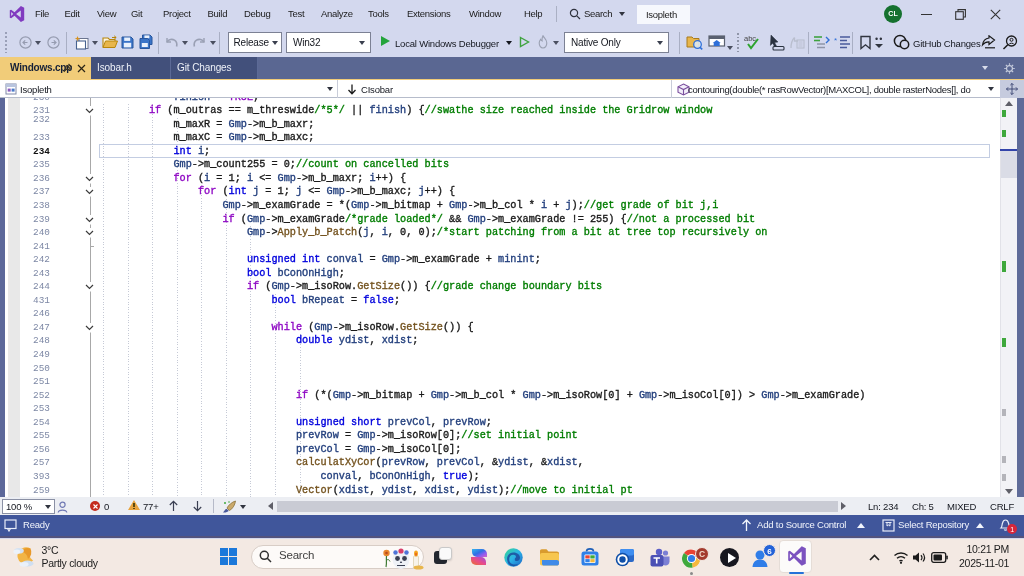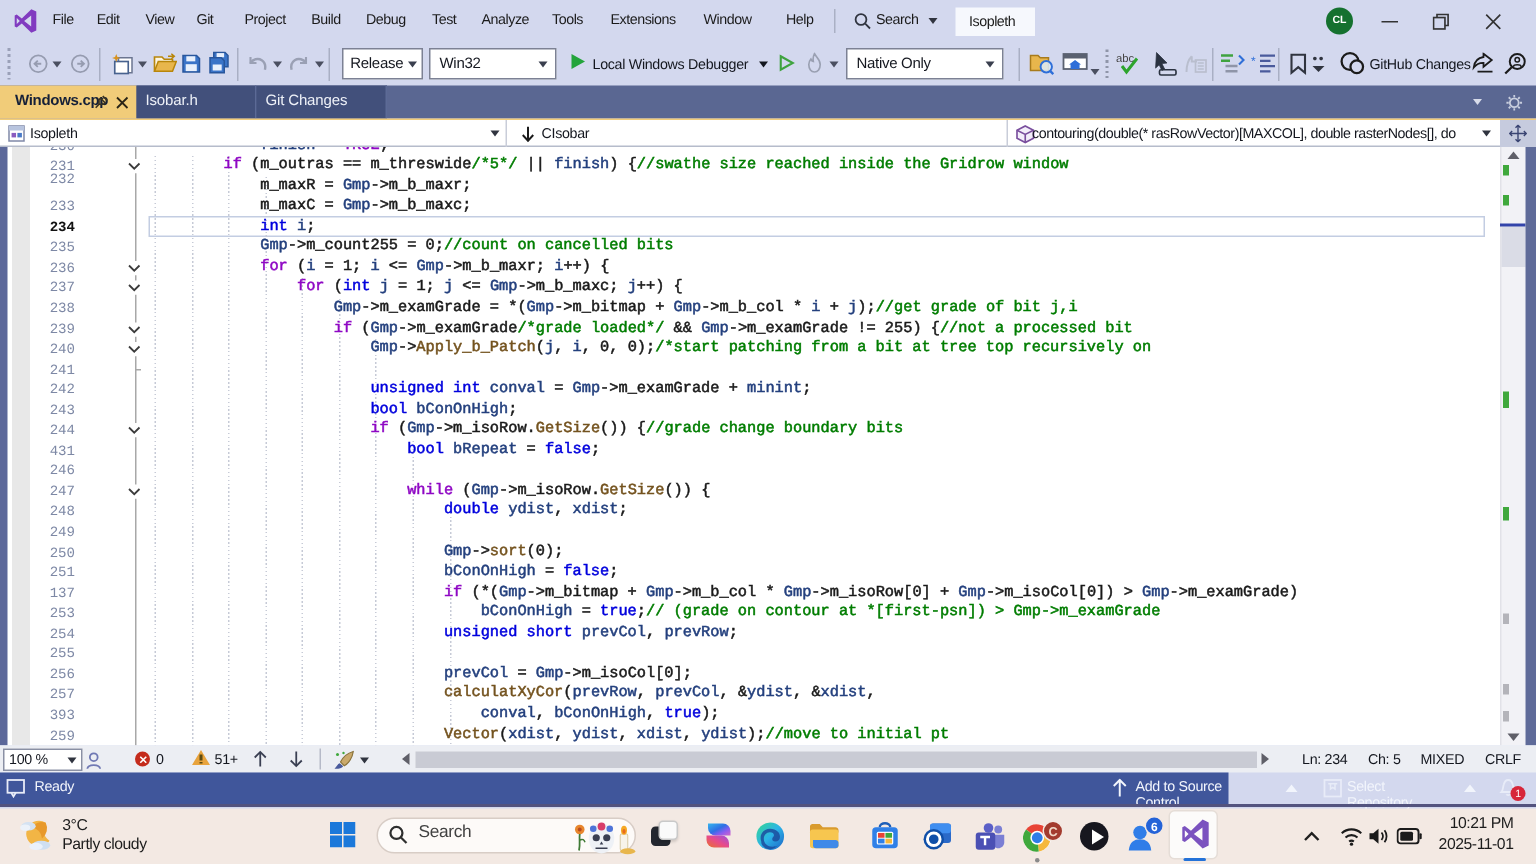--- a/index.html
+++ b/index.html
@@ -21,21 +21,21 @@
 
 #editor{left:0;top:98px;width:1024px;height:399px;background:#fff;overflow:hidden}
 .cl{position:absolute;left:100px;white-space:pre;font-family:"Liberation Mono",monospace;font-size:10.21px;line-height:13.55px;-webkit-text-stroke:0.35px currentColor}
 .ln{position:absolute;left:18px;width:32px;text-align:right;font-family:"Liberation Mono",monospace;font-size:9.4px;line-height:13.55px;color:#7d88a5}
 .ln.cur{color:#111;font-weight:bold}
 .ig{position:absolute;width:1px;background-image:repeating-linear-gradient(to bottom,#c6cad6 0,#c6cad6 1px,transparent 1px,transparent 2.6px)}
 .chev{position:absolute;left:85px;width:9px;height:13.55px}
 .mark{position:absolute;left:1001.5px;width:4.5px}
 
 #bstrip{left:0;top:497px;width:1024px;height:18.3px;background:#eceef3;font-size:9.5px;letter-spacing:-0.2px;color:#14171f}
-#statusbar{left:0;top:515.3px;width:819px;height:20.4px;background:#40569b;color:#f2f5fc;font-size:9.5px;letter-spacing:-0.2px}
+#statusbar{left:0;top:515.3px;width:1024px;height:20.4px;background:#40569b;color:#f2f5fc;font-size:9.5px;letter-spacing:-0.2px}
 #darkband{left:0;top:535.7px;width:1024px;height:2.8px;background:#53537e}
 #taskbar{left:0;top:538.5px;width:1024px;height:37.5px;background:#f3e9e3}
 .tbt{position:absolute;font-size:10.5px;letter-spacing:-0.3px;color:#1c1c1c;white-space:nowrap}
 </style></head>
 <body>
 <div id="titlebar" class="abs">
 <svg class="abs" style="left:8px;top:5px" width="18" height="18" viewBox="0 0 100 100">
 <path fill="#813bc0" fill-rule="evenodd" d="M71.6 6.2 L36.3 40.4 L17.5 25.7 L10 29.3 L10 70.7 L17.5 74.3 L36.3 59.6 L71.6 93.8 L90 84.8 L90 15.2 Z M29 50 L17.6 61.5 L17.6 38.5 Z M45 50 L71 30 L71 70 Z"></path>
     </svg>
 <div class="abs menu" style="left:35px">File</div>
@@ -311,21 +311,21 @@
 <div class="ln" style="top:155.15px">242</div>
 <div class="ln" style="top:168.70px">243</div>
 <div class="ln" style="top:182.25px">244</div>
 <div class="ln" style="top:195.80px">431</div>
 <div class="ln" style="top:209.35px">246</div>
 <div class="ln" style="top:222.90px">247</div>
 <div class="ln" style="top:236.45px">248</div>
 <div class="ln" style="top:250.00px">249</div>
 <div class="ln" style="top:263.55px">250</div>
 <div class="ln" style="top:277.10px">251</div>
-<div class="ln" style="top:290.65px">137</div>
+<div class="ln" style="top:290.65px">252</div>
 <div class="ln" style="top:304.20px">253</div>
 <div class="ln" style="top:317.75px">254</div>
 <div class="ln" style="top:331.30px">255</div>
 <div class="ln" style="top:344.85px">256</div>
 <div class="ln" style="top:358.40px">257</div>
 <div class="ln" style="top:371.95px">393</div>
 <div class="ln" style="top:385.50px">259</div>
 <div class="cl" style="top:-7.45px"><span style="color:#000">            </span><span style="color:#24407e">finish</span><span style="color:#1a1a1a"> = </span><span style="color:#8f08c4">TRUE</span><span style="color:#1a1a1a">;</span></div>
 <div class="cl" style="top:6.10px"><span style="color:#000">        </span><span style="color:#8f08c4">if</span><span style="color:#1a1a1a"> (m_outras == m_threswide</span><span style="color:#007d00">/*5*/</span><span style="color:#1a1a1a"> || </span><span style="color:#24407e">finish</span><span style="color:#1a1a1a">) {</span><span style="color:#007d00">//swathe size reached inside the Gridrow window</span></div>
 <div class="cl" style="top:19.65px"><span style="color:#000">            </span><span style="color:#1a1a1a">m_maxR = </span><span style="color:#24407e">Gmp</span><span style="color:#1a1a1a">-&gt;m_b_maxr;</span></div>
@@ -336,25 +336,23 @@
 <div class="cl" style="top:87.40px"><span style="color:#000">                </span><span style="color:#8f08c4">for</span><span style="color:#1a1a1a"> (</span><span style="color:#0101dd">int</span><span style="color:#1a1a1a"> </span><span style="color:#24407e">j</span><span style="color:#1a1a1a"> = 1; </span><span style="color:#24407e">j</span><span style="color:#1a1a1a"> &lt;= </span><span style="color:#24407e">Gmp</span><span style="color:#1a1a1a">-&gt;m_b_maxc; </span><span style="color:#24407e">j</span><span style="color:#1a1a1a">++) {</span></div>
 <div class="cl" style="top:100.95px"><span style="color:#000">                    </span><span style="color:#24407e">Gmp</span><span style="color:#1a1a1a">-&gt;m_examGrade = *(</span><span style="color:#24407e">Gmp</span><span style="color:#1a1a1a">-&gt;m_bitmap + </span><span style="color:#24407e">Gmp</span><span style="color:#1a1a1a">-&gt;m_b_col * </span><span style="color:#24407e">i</span><span style="color:#1a1a1a"> + </span><span style="color:#24407e">j</span><span style="color:#1a1a1a">);</span><span style="color:#007d00">//get grade of bit j,i</span></div>
 <div class="cl" style="top:114.50px"><span style="color:#000">                    </span><span style="color:#8f08c4">if</span><span style="color:#1a1a1a"> (</span><span style="color:#24407e">Gmp</span><span style="color:#1a1a1a">-&gt;m_examGrade</span><span style="color:#007d00">/*grade loaded*/</span><span style="color:#1a1a1a"> &amp;&amp; </span><span style="color:#24407e">Gmp</span><span style="color:#1a1a1a">-&gt;m_examGrade != 255) {</span><span style="color:#007d00">//not a processed bit</span></div>
 <div class="cl" style="top:128.05px"><span style="color:#000">                        </span><span style="color:#24407e">Gmp</span><span style="color:#1a1a1a">-&gt;</span><span style="color:#74531f">Apply_b_Patch</span><span style="color:#1a1a1a">(</span><span style="color:#24407e">j</span><span style="color:#1a1a1a">, </span><span style="color:#24407e">i</span><span style="color:#1a1a1a">, 0, 0);</span><span style="color:#007d00">/*start patching from a bit at tree top recursively on</span></div>
 <div class="cl" style="top:155.15px"><span style="color:#000">                        </span><span style="color:#0101dd">unsigned</span><span style="color:#1a1a1a"> </span><span style="color:#0101dd">int</span><span style="color:#1a1a1a"> </span><span style="color:#24407e">conval</span><span style="color:#1a1a1a"> = </span><span style="color:#24407e">Gmp</span><span style="color:#1a1a1a">-&gt;m_examGrade + </span><span style="color:#24407e">minint</span><span style="color:#1a1a1a">;</span></div>
 <div class="cl" style="top:168.70px"><span style="color:#000">                        </span><span style="color:#0101dd">bool</span><span style="color:#1a1a1a"> </span><span style="color:#24407e">bConOnHigh</span><span style="color:#1a1a1a">;</span></div>
 <div class="cl" style="top:182.25px"><span style="color:#000">                        </span><span style="color:#8f08c4">if</span><span style="color:#1a1a1a"> (</span><span style="color:#24407e">Gmp</span><span style="color:#1a1a1a">-&gt;m_isoRow.</span><span style="color:#74531f">GetSize</span><span style="color:#1a1a1a">()) {</span><span style="color:#007d00">//grade change boundary bits</span></div>
 <div class="cl" style="top:195.80px"><span style="color:#000">                            </span><span style="color:#0101dd">bool</span><span style="color:#1a1a1a"> </span><span style="color:#24407e">bRepeat</span><span style="color:#1a1a1a"> = </span><span style="color:#0101dd">false</span><span style="color:#1a1a1a">;</span></div>
 <div class="cl" style="top:222.90px"><span style="color:#000">                            </span><span style="color:#8f08c4">while</span><span style="color:#1a1a1a"> (</span><span style="color:#24407e">Gmp</span><span style="color:#1a1a1a">-&gt;m_isoRow.</span><span style="color:#74531f">GetSize</span><span style="color:#1a1a1a">()) {</span></div>
 <div class="cl" style="top:236.45px"><span style="color:#000">                                </span><span style="color:#0101dd">double</span><span style="color:#1a1a1a"> </span><span style="color:#24407e">ydist</span><span style="color:#1a1a1a">, </span><span style="color:#24407e">xdist</span><span style="color:#1a1a1a">;</span></div>
-<div class="cl" style="top:263.55px"><span style="color:#000">                                </span><span style="color:#24407e">Gmp</span><span style="color:#1a1a1a">-&gt;</span><span style="color:#74531f">sort</span><span style="color:#1a1a1a">(0);</span></div>
-<div class="cl" style="top:277.10px"><span style="color:#000">                                </span><span style="color:#24407e">bConOnHigh</span><span style="color:#1a1a1a"> = </span><span style="color:#0101dd">false</span><span style="color:#1a1a1a">;</span></div>
 <div class="cl" style="top:290.65px"><span style="color:#000">                                </span><span style="color:#8f08c4">if</span><span style="color:#1a1a1a"> (*(</span><span style="color:#24407e">Gmp</span><span style="color:#1a1a1a">-&gt;m_bitmap + </span><span style="color:#24407e">Gmp</span><span style="color:#1a1a1a">-&gt;m_b_col * </span><span style="color:#24407e">Gmp</span><span style="color:#1a1a1a">-&gt;m_isoRow[0] + </span><span style="color:#24407e">Gmp</span><span style="color:#1a1a1a">-&gt;m_isoCol[0]) &gt; </span><span style="color:#24407e">Gmp</span><span style="color:#1a1a1a">-&gt;m_examGrade)</span></div>
-<div class="cl" style="top:304.20px"><span style="color:#000">                                    </span><span style="color:#24407e">bConOnHigh</span><span style="color:#1a1a1a"> = </span><span style="color:#0101dd">true</span><span style="color:#1a1a1a">;</span><span style="color:#007d00">// (grade on contour at *[first-psn]) &gt; Gmp-&gt;m_examGrade</span></div>
 <div class="cl" style="top:317.75px"><span style="color:#000">                                </span><span style="color:#0101dd">unsigned</span><span style="color:#1a1a1a"> </span><span style="color:#0101dd">short</span><span style="color:#1a1a1a"> </span><span style="color:#24407e">prevCol</span><span style="color:#1a1a1a">, </span><span style="color:#24407e">prevRow</span><span style="color:#1a1a1a">;</span></div>
+<div class="cl" style="top:331.30px"><span style="color:#000">                                </span><span style="color:#24407e">prevRow</span><span style="color:#1a1a1a"> = </span><span style="color:#24407e">Gmp</span><span style="color:#1a1a1a">-&gt;m_isoRow[0];</span><span style="color:#007d00">//set initial point</span></div>
 <div class="cl" style="top:344.85px"><span style="color:#000">                                </span><span style="color:#24407e">prevCol</span><span style="color:#1a1a1a"> = </span><span style="color:#24407e">Gmp</span><span style="color:#1a1a1a">-&gt;m_isoCol[0];</span></div>
 <div class="cl" style="top:358.40px"><span style="color:#000">                                </span><span style="color:#74531f">calculatXyCor</span><span style="color:#1a1a1a">(</span><span style="color:#24407e">prevRow</span><span style="color:#1a1a1a">, </span><span style="color:#24407e">prevCol</span><span style="color:#1a1a1a">, &amp;</span><span style="color:#24407e">ydist</span><span style="color:#1a1a1a">, &amp;</span><span style="color:#24407e">xdist</span><span style="color:#1a1a1a">,</span></div>
 <div class="cl" style="top:371.95px"><span style="color:#000">                                    </span><span style="color:#24407e">conval</span><span style="color:#1a1a1a">, </span><span style="color:#24407e">bConOnHigh</span><span style="color:#1a1a1a">, </span><span style="color:#0101dd">true</span><span style="color:#1a1a1a">);</span></div>
 <div class="cl" style="top:385.50px"><span style="color:#000">                                </span><span style="color:#74531f">Vector</span><span style="color:#1a1a1a">(</span><span style="color:#24407e">xdist</span><span style="color:#1a1a1a">, </span><span style="color:#24407e">ydist</span><span style="color:#1a1a1a">, </span><span style="color:#24407e">xdist</span><span style="color:#1a1a1a">, </span><span style="color:#24407e">ydist</span><span style="color:#1a1a1a">);</span><span style="color:#007d00">//move to initial pt</span></div>
 <div class="abs" style="left:1000px;top:0;width:17px;height:399px;background:#f2f2f6;border-left:1px solid #e2e2e8"></div>
 <div class="abs" style="left:1004.5px;top:2.5px;width:0;height:0;border-left:4px solid transparent;border-right:4px solid transparent;border-bottom:5px solid #5f5f68"></div>
 <div class="abs" style="left:1004.5px;top:391px;width:0;height:0;border-left:4px solid transparent;border-right:4px solid transparent;border-top:5px solid #5f5f68"></div>
 <div class="abs" style="left:1001px;top:53px;width:15.5px;height:27px;background:#dadce6"></div>
 <div class="abs mark" style="top:12px;height:6.5px;background:#3fa83c"></div>
 <div class="abs mark" style="top:32px;height:6.5px;background:#3fa83c"></div>
@@ -375,21 +373,21 @@
       <path d="M1.2 11.5 C1.6 8.2 9.4 8.2 9.8 11.5" fill="none" stroke="#7079b4" stroke-width="1.2"></path>
     </svg>
 <div class="abs" style="left:90px;top:4px;width:10px;height:10px;border-radius:50%;background:#c42b1c"></div>
 <svg class="abs" style="left:92.5px;top:6.5px" width="5" height="5" viewBox="0 0 5 5">
       <path d="M0.5 0.5 L4.5 4.5 M4.5 0.5 L0.5 4.5" stroke="#fff" stroke-width="1.1"></path>
     </svg>
 <div class="abs" style="left:104px;top:3.5px">0</div>
 <div class="abs" style="left:128px;top:3px;width:0;height:0;border-left:6px solid transparent;border-right:6px solid transparent;border-bottom:10.5px solid #e8a33d"></div>
 <div class="abs" style="left:133px;top:5.5px;width:2px;height:4px;background:#5b4a10"></div>
 <div class="abs" style="left:133px;top:10.5px;width:2px;height:1.5px;background:#5b4a10"></div>
-<div class="abs" style="left:143px;top:3.5px">51+</div>
+<div class="abs" style="left:143px;top:3.5px">77+</div>
 <svg class="abs" style="left:168px;top:3px" width="11" height="12" viewBox="0 0 11 12">
       <path d="M5.5 11 V1.5 M1.8 5 L5.5 1.3 L9.2 5" fill="none" stroke="#3a3f52" stroke-width="1.2"></path>
     </svg>
 <svg class="abs" style="left:192px;top:3px" width="11" height="12" viewBox="0 0 11 12">
       <path d="M5.5 1 V10.7 M1.8 7 L5.5 10.7 L9.2 7" fill="none" stroke="#3a3f52" stroke-width="1.2"></path>
     </svg>
 <div class="abs" style="left:213px;top:2px;width:1px;height:14px;background:#b6bac8"></div>
 <svg class="abs" style="left:222px;top:2.5px" width="15" height="14" viewBox="0 0 15 14">
       <path d="M13.5 1 C10 2 6.5 5 5 8 L7.5 10.5 C10.5 9 13 5 13.5 1 Z" fill="#caa96b" stroke="#8a733c" stroke-width="0.8"></path>
       <path d="M4.5 8.8 C3 9.2 2.5 11 1 12.5 C3.2 12.8 5.8 12.2 6.8 10.8 Z" fill="#4a5a9c"></path>

